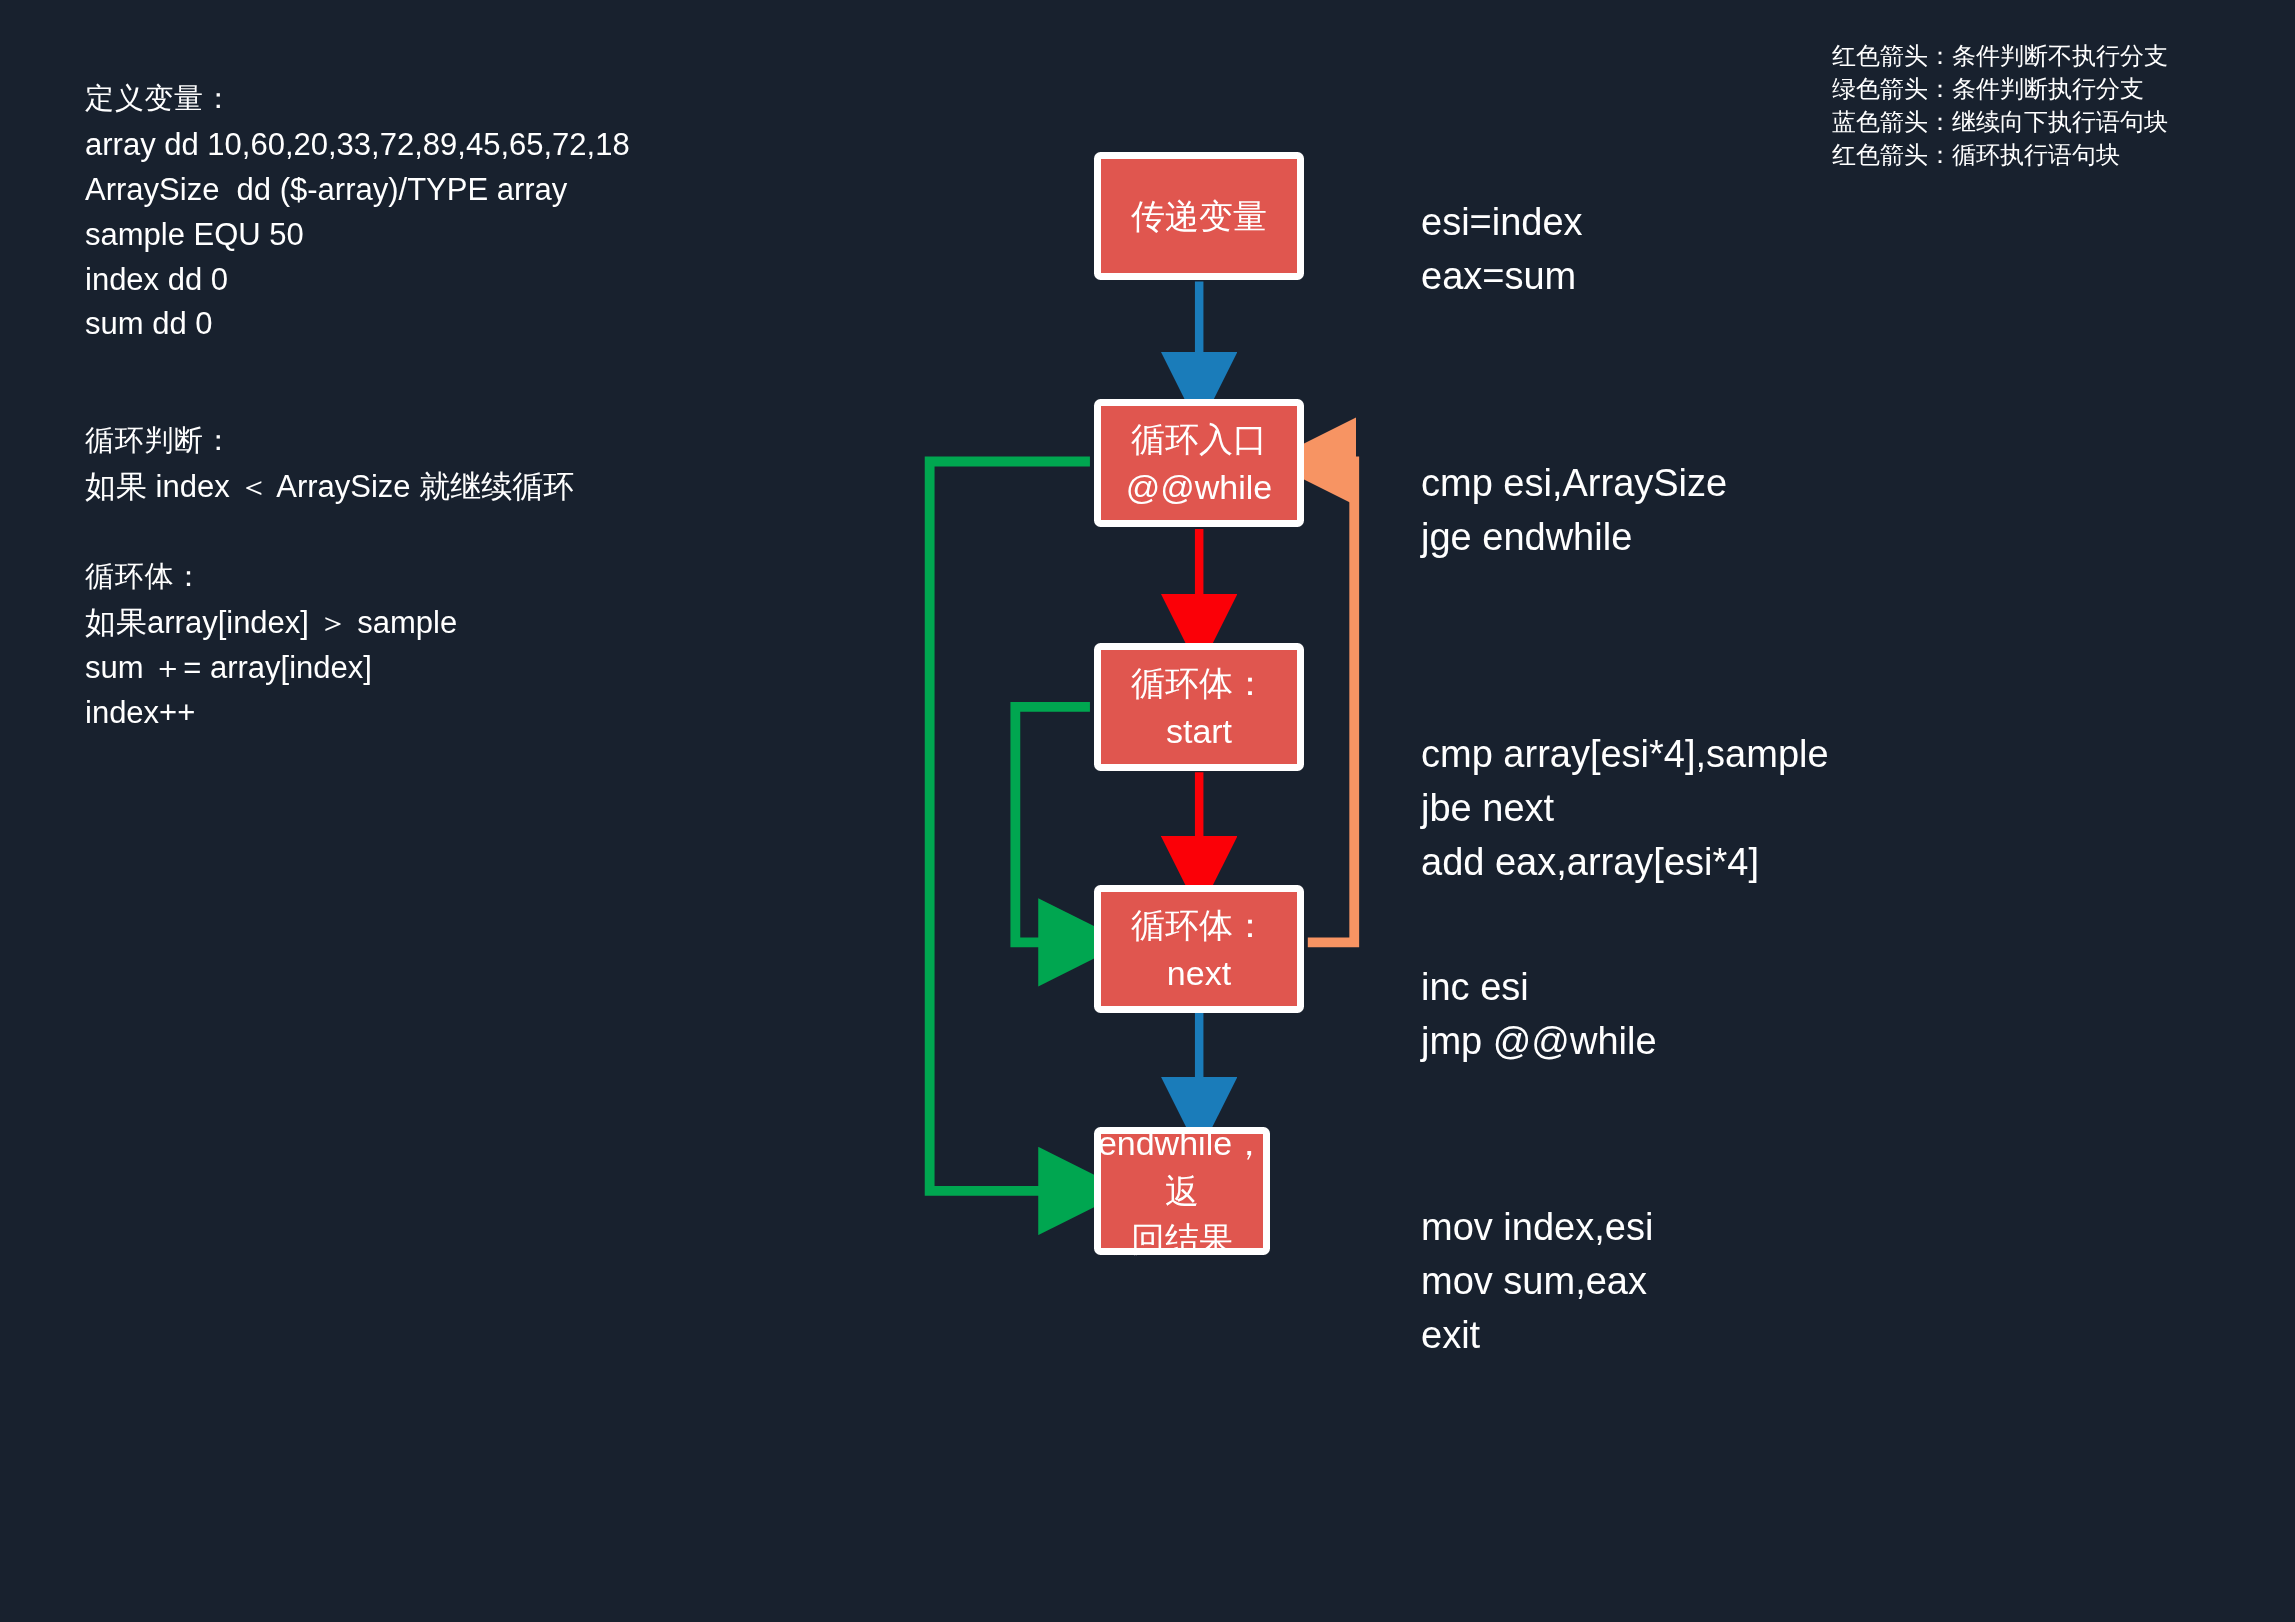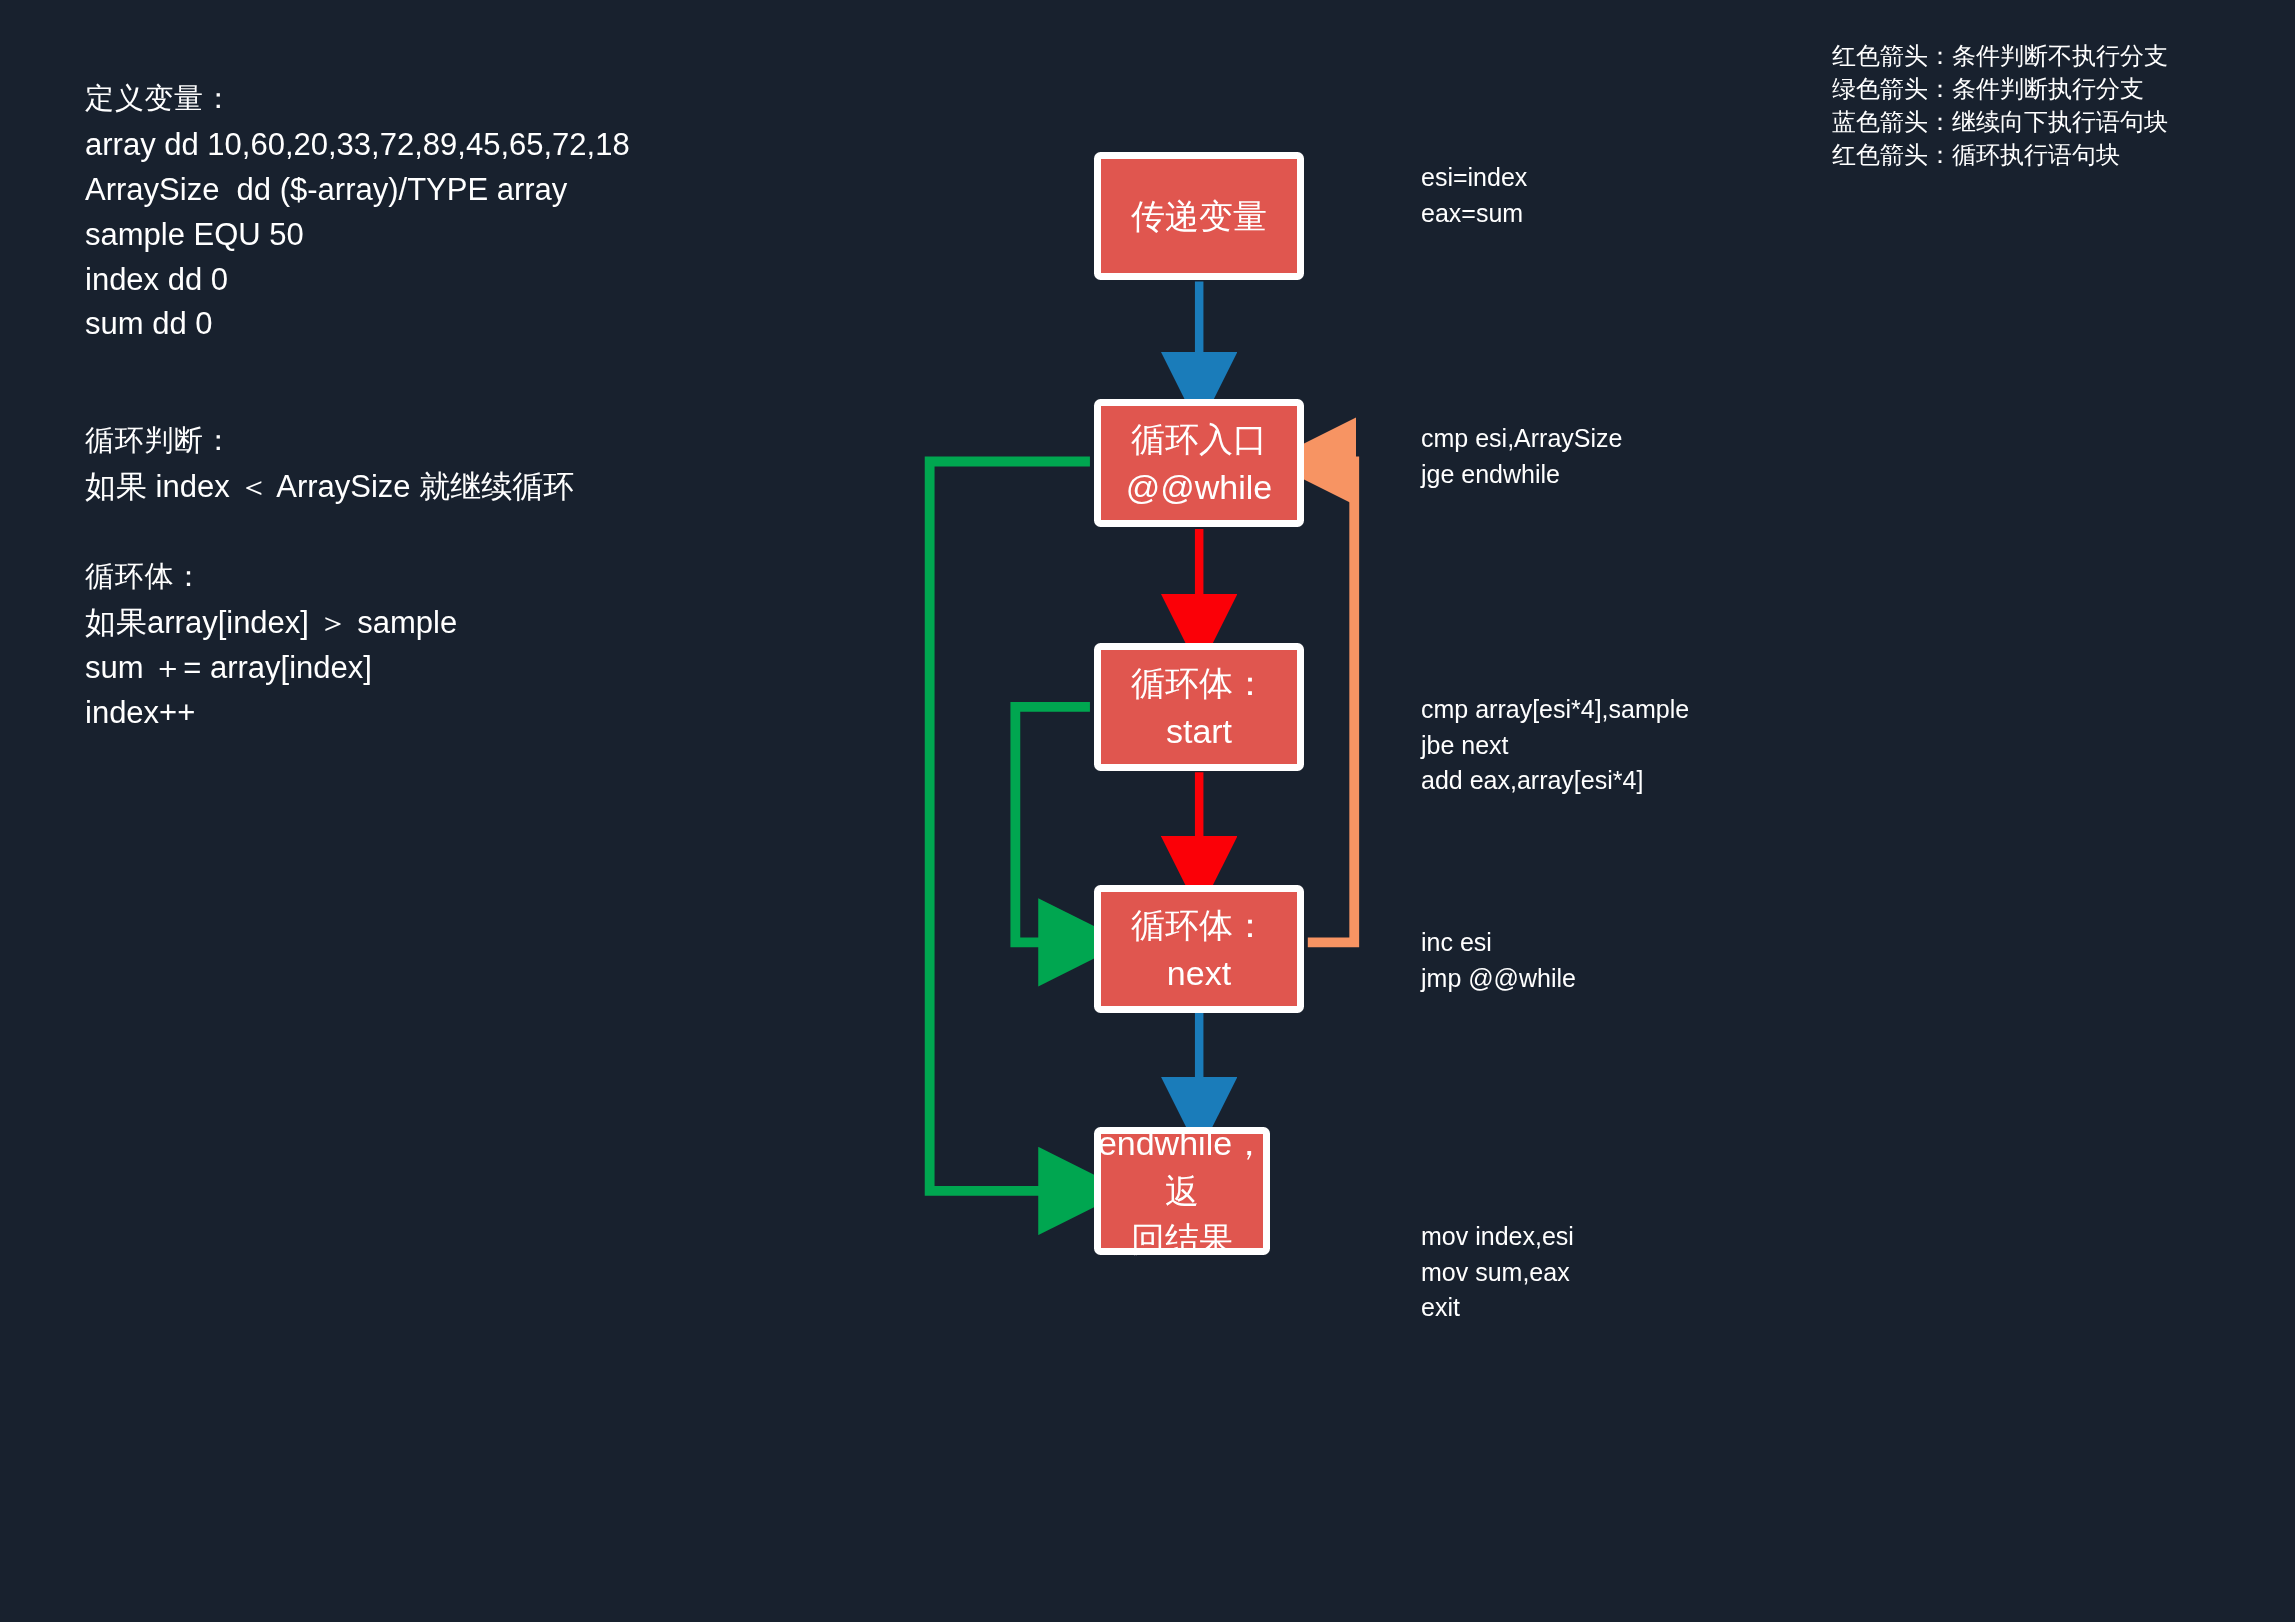--- a/index.html
+++ b/index.html
@@ -51,21 +51,21 @@
     text-align:center;
     color:#ffffff;
     font-size:34px;
     line-height:1.42;
     white-space:pre-line;
     box-sizing:border-box;
     padding:0 7.9px;
   }
 
   
-  .anno{position:absolute;font-size:25px;line-height:1.42;white-space:pre-line;}
+  .anno{position:absolute;font-size:38px;line-height:1.42;white-space:pre-line;margin-top:36px;}
 </style>
 </head>
 <body>
 
 <div id="root">
 
   <div class="text-col">
 
     <div class="sec-block">
       <div class="sec-head">定义变量：</div>
@@ -158,19 +158,19 @@
 
     <div class="anno" style="left:1421px;top:160px;">esi=index
 eax=sum</div>
     <div class="anno" style="left:1421px;top:421px;">cmp esi,ArraySize
 jge endwhile</div>
     <div class="anno" style="left:1421px;top:692px;">cmp array[esi*4],sample
 jbe next
 add eax,array[esi*4]</div>
     <div class="anno" style="left:1421px;top:925px;">inc esi
 jmp @@while</div>
-    <div class="anno" style="left:1421px;top:1219px;">mov index,esi
+    <div class="anno" style="left:1421px;top:1165px;">mov index,esi
 mov sum,eax
 exit</div>
 
   </div>
 </div>
 
 
 </body></html>

